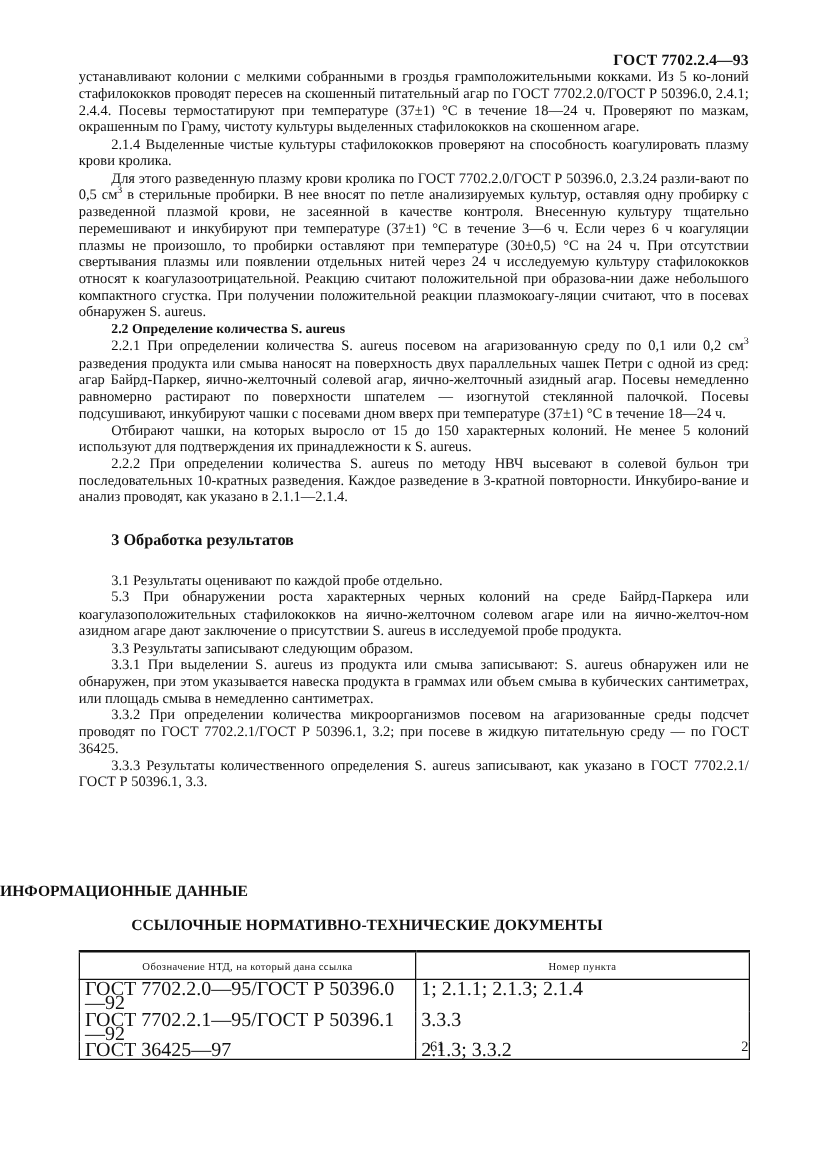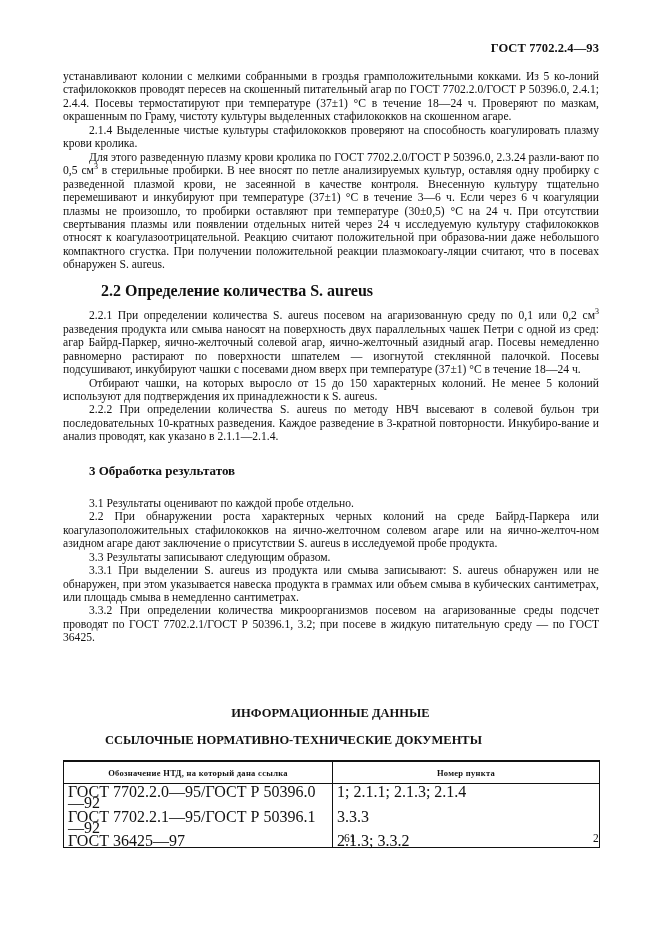--- a/index.html
+++ b/index.html
@@ -1,27 +1,27 @@
 <!DOCTYPE html>
 <html><head>
 <meta charset="utf-8">
 <style>
   html, body { margin:0; padding:0; background:#ffffff; }
   body { width:661px; height:936px; position:relative; overflow:hidden;
          font-family:"Liberation Serif", "DejaVu Serif", serif; color:#111; }
   .page-header { position:absolute; top:41px; right:62px; font-weight:bold; font-size:12.5px; letter-spacing:0.1px;margin-left:12px; }
-  .body-text { position:absolute; left:63px; top:70px; width:536px; font-size:11.6px; line-height:13.45px; }
+  .body-text { position:absolute; left:63px; top:55px; width:536px; font-size:11.6px; line-height:13.45px; }
   .body-text p { margin:0; text-align:justify; text-align-last:left; hyphens:manual; }
   .body-text p.ind { text-indent:26px; }
-  .body-text h3.sub { margin:12px; font-size:16px; font-weight:bold; padding-left:26px; line-height:13.45px; }
+  .body-text h3.sub { margin:0; font-size:11px; font-weight:bold; padding-left:26px; line-height:13.45px; }
   .section-title { margin:18px 0 17px 26px; font-size:13px; font-weight:bold; line-height:18px; }
-  .info-title { position:absolute; top:706px; left:0; width:661px; text-align:center; font-weight:bold; font-size:12.5px; }
+  .info-title { position:absolute; top:706px; left:0; width:661px; font-weight:bold; font-size:12.5px; }
   .refs-title { position:absolute; top:733px; left:105px; font-weight:bold; font-size:12.5px; }
   table.refs { position:absolute; top:760px; left:63px; width:537px; border-collapse:collapse; font-size:11px; }
-  table.refs th { font-weight:bold; font-size:8.5px; height:21px; border-top:2px solid #111; border-bottom:1.5px solid #111; padding:0; letter-spacing:0.3px;margin-top:32px; }
+  table.refs th { font-weight:normal; font-size:8.5px; height:21px; border-top:2px solid #111; border-bottom:1.5px solid #111; padding:0; letter-spacing:0.3px;margin-top:32px; }
   table.refs th.c1 { border-left:1.5px solid #111; border-right:1px solid #111; width:268px; }
   table.refs th.c2 { border-right:1.5px solid #111; }
   table.refs td { vertical-align:top; padding:2px 4px 0 4px; line-height:11.3px; font-size:16px; }
   table.refs td.c1 { border-left:1.5px solid #111; border-right:1px solid #111; }
   table.refs td.c2 { border-right:1.5px solid #111; }
   table.refs tr.last td { border-bottom:1.5px solid #111; padding-bottom:1px; }
   .page-num { position:absolute; top:832px; left:324px; font-size:11.5px;padding-left:20px; }
   .sheet-num { position:absolute; top:832px; left:593px; font-size:11.5px; }
   sup { font-size:8px; line-height:0; }
 </style>
@@ -35,24 +35,25 @@
   <p class="ind">2.1.4 Выделенные чистые культуры стафилококков проверяют на способность коагулировать плазму крови кролика.</p>
   <p class="ind"><span>Для этого разведенную плазму крови кролика по ГОСТ 7702.2.0/ГОСТ Р 50396.0, 2.3.24 разли-вают по 0,5 см</span><sup>3</sup><span> в стерильные пробирки. В нее вносят по петле анализируемых культур, оставляя одну пробирку с разведенной плазмой крови, не засеянной в качестве контроля. Внесенную культуру тщательно перемешивают и инкубируют при температуре (37±1) °С в течение 3—6 ч. Если через 6 ч коагуляции плазмы не произошло, то пробирки оставляют при температуре (30±0,5) °С на 24 ч. При отсутствии свертывания плазмы или появлении отдельных нитей через 24 ч исследуемую культуру стафилококков относят к коагулазоотрицательной. Реакцию считают положительной при образова-нии даже небольшого компактного сгустка. При получении положительной реакции плазмокоагу-ляции считают, что в посевах обнаружен S. aureus.</span></p>
   <h3 class="sub">2.2 Определение количества S. aureus</h3>
   <p class="ind"><span>2.2.1 При определении количества S. aureus посевом на агаризованную среду по 0,1 или 0,2 см</span><sup>3</sup><span> разведения продукта или смыва наносят на поверхность двух параллельных чашек Петри с одной из сред: агар Байрд-Паркер, яично-желточный солевой агар, яично-желточный азидный агар. Посевы немедленно равномерно растирают по поверхности шпателем — изогнутой стеклянной палочкой. Посевы подсушивают, инкубируют чашки с посевами дном вверх при температуре (37±1) °С в течение 18—24 ч.</span></p>
   <p class="ind">Отбирают чашки, на которых выросло от 15 до 150 характерных колоний. Не менее 5 колоний используют для подтверждения их принадлежности к S. aureus.</p>
   <p class="ind">2.2.2 При определении количества S. aureus по методу НВЧ высевают в солевой бульон три последовательных 10-кратных разведения. Каждое разведение в 3-кратной повторности. Инкубиро-вание и анализ проводят, как указано в 2.1.1—2.1.4.</p>
 
   <div class="section-title">3 Обработка результатов</div>
 
   <p class="ind">3.1 Результаты оценивают по каждой пробе отдельно.</p>
-  <p class="ind">2.2 При обнаружении роста характерных черных колоний на среде Байрд-Паркера или коагулазоположительных стафилококков на яично-желточном солевом агаре или на яично-желточ-ном азидном агаре дают заключение о присутствии S. aureus в исследуемой пробе продукта.</p>
+  <p class="ind">5.3 При обнаружении роста характерных черных колоний на среде Байрд-Паркера или коагулазоположительных стафилококков на яично-желточном солевом агаре или на яично-желточ-ном азидном агаре дают заключение о присутствии S. aureus в исследуемой пробе продукта.</p>
   <p class="ind">3.3 Результаты записывают следующим образом.</p>
   <p class="ind">3.3.1 При выделении S. aureus из продукта или смыва записывают: S. aureus обнаружен или не обнаружен, при этом указывается навеска продукта в граммах или объем смыва в кубических сантиметрах, или площадь смыва в немедленно сантиметрах.</p>
   <p class="ind">3.3.2 При определении количества микроорганизмов посевом на агаризованные среды подсчет проводят по ГОСТ 7702.2.1/ГОСТ Р 50396.1, 3.2; при посеве в жидкую питательную среду — по ГОСТ 36425.</p>
+  <p class="ind">3.3.3 Результаты количественного определения S. aureus записывают, как указано в ГОСТ 7702.2.1/ГОСТ Р 50396.1, 3.3.</p>
 </div>
 
 <div class="info-title">ИНФОРМАЦИОННЫЕ ДАННЫЕ</div>
 <div class="refs-title">ССЫЛОЧНЫЕ НОРМАТИВНО-ТЕХНИЧЕСКИЕ ДОКУМЕНТЫ</div>
 
 <table class="refs">
   <thead>
     <tr>
       <th class="c1">Обозначение НТД, на который дана ссылка</th>
       <th class="c2">Номер пункта</th>

